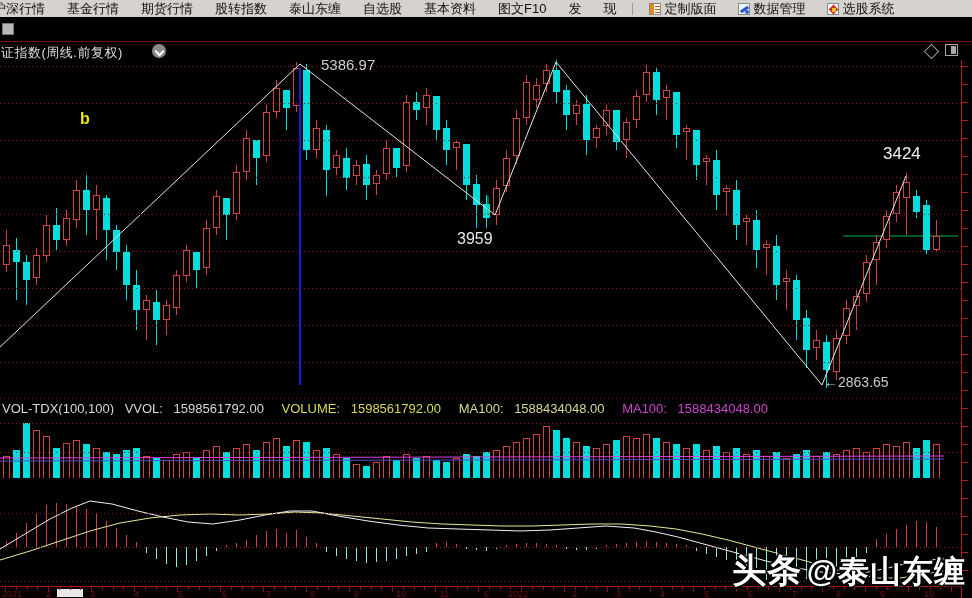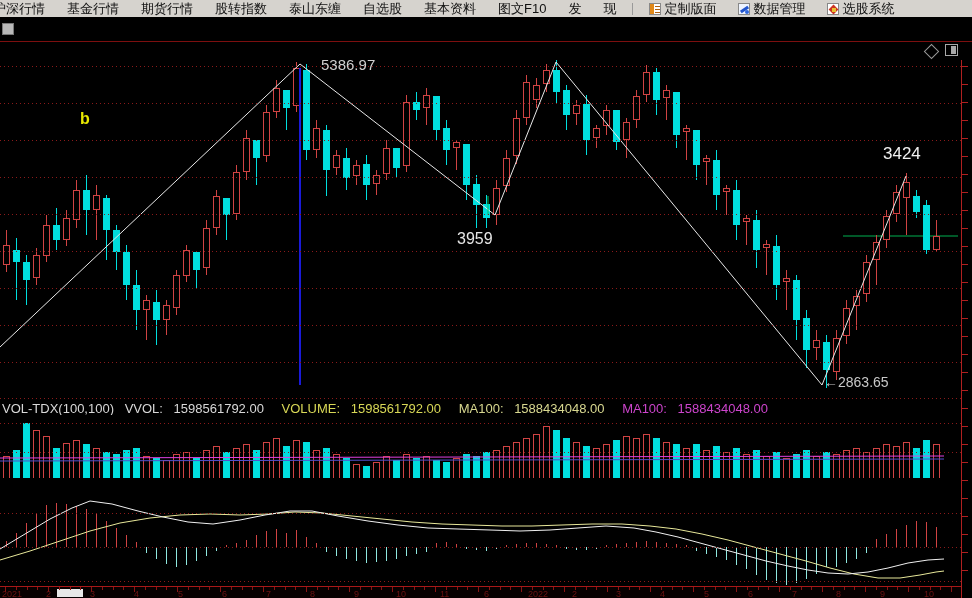--- a/index.html
+++ b/index.html
@@ -126,20 +126,24 @@
       <div class="icon-mi">
         <div class="ic ic-filter"></div>
         <span>选股系统</span>
       </div>
     </div>
 
   <div class="toolbar">
     <div class="tb-icon"></div>
   </div>
 
+  <div class="chart-header">
+    <div class="chart-title">证指数(周线.前复权)</div>
+    <div class="chev"></div>
+  </div>
   <div class="hd-diamond"></div>
   <div class="hd-window"></div>
 
   <div class="pane" id="mainPane">
     <svg class="psvg" id="mainUnder" width="961" height="339">
         <polyline points="843,176 958,176" fill="none" stroke="#00b050" stroke-width="1"></polyline>
       </svg>
     <div id="candles">
         <div class="up">
           <div class="candle-wick" style="left: 6px; top: 170px; height: 42px;"></div>
@@ -859,32 +863,36 @@
       <div class="blabel" style="left: 90px;">3</div>
       <div class="blabel" style="left: 134px;">4</div>
       <div class="blabel" style="left: 178px;">5</div>
       <div class="blabel" style="left: 222px;">6</div>
       <div class="blabel" style="left: 266px;">7</div>
       <div class="blabel" style="left: 310px;">8</div>
       <div class="blabel" style="left: 354px;">9</div>
       <div class="blabel" style="left: 396px;">10</div>
       <div class="blabel" style="left: 440px;">11</div>
       <div class="blabel" style="left: 484px;">6</div>
-      <div class="blabel" style="left: 528px;">2022</div>
+      <div class="blabel" style="left: 508px;">2022</div>
       <div class="blabel" style="left: 572px;">2</div>
       <div class="blabel" style="left: 616px;">3</div>
       <div class="blabel" style="left: 660px;">4</div>
       <div class="blabel" style="left: 704px;">5</div>
       <div class="blabel" style="left: 748px;">6</div>
       <div class="blabel" style="left: 792px;">7</div>
       <div class="blabel" style="left: 836px;">8</div>
       <div class="blabel" style="left: 880px;">9</div>
       <div class="blabel" style="left: 924px;">10</div>
     </div>
 
+  <div class="watermark">
+    <span class="brand">头条</span>
+    <span class="handle">@泰山东缠</span>
+  </div>
 <div class="rtick" style="top: 66px;"></div>
     <div class="rtick" style="top: 84px;"></div>
     <div class="rtick" style="top: 102px;"></div>
     <div class="rtick" style="top: 120px;"></div>
     <div class="rtick" style="top: 138px;"></div>
     <div class="rtick" style="top: 156px;"></div>
     <div class="rtick" style="top: 174px;"></div>
     <div class="rtick" style="top: 192px;"></div>
     <div class="rtick" style="top: 210px;"></div>
     <div class="rtick" style="top: 228px;"></div>

